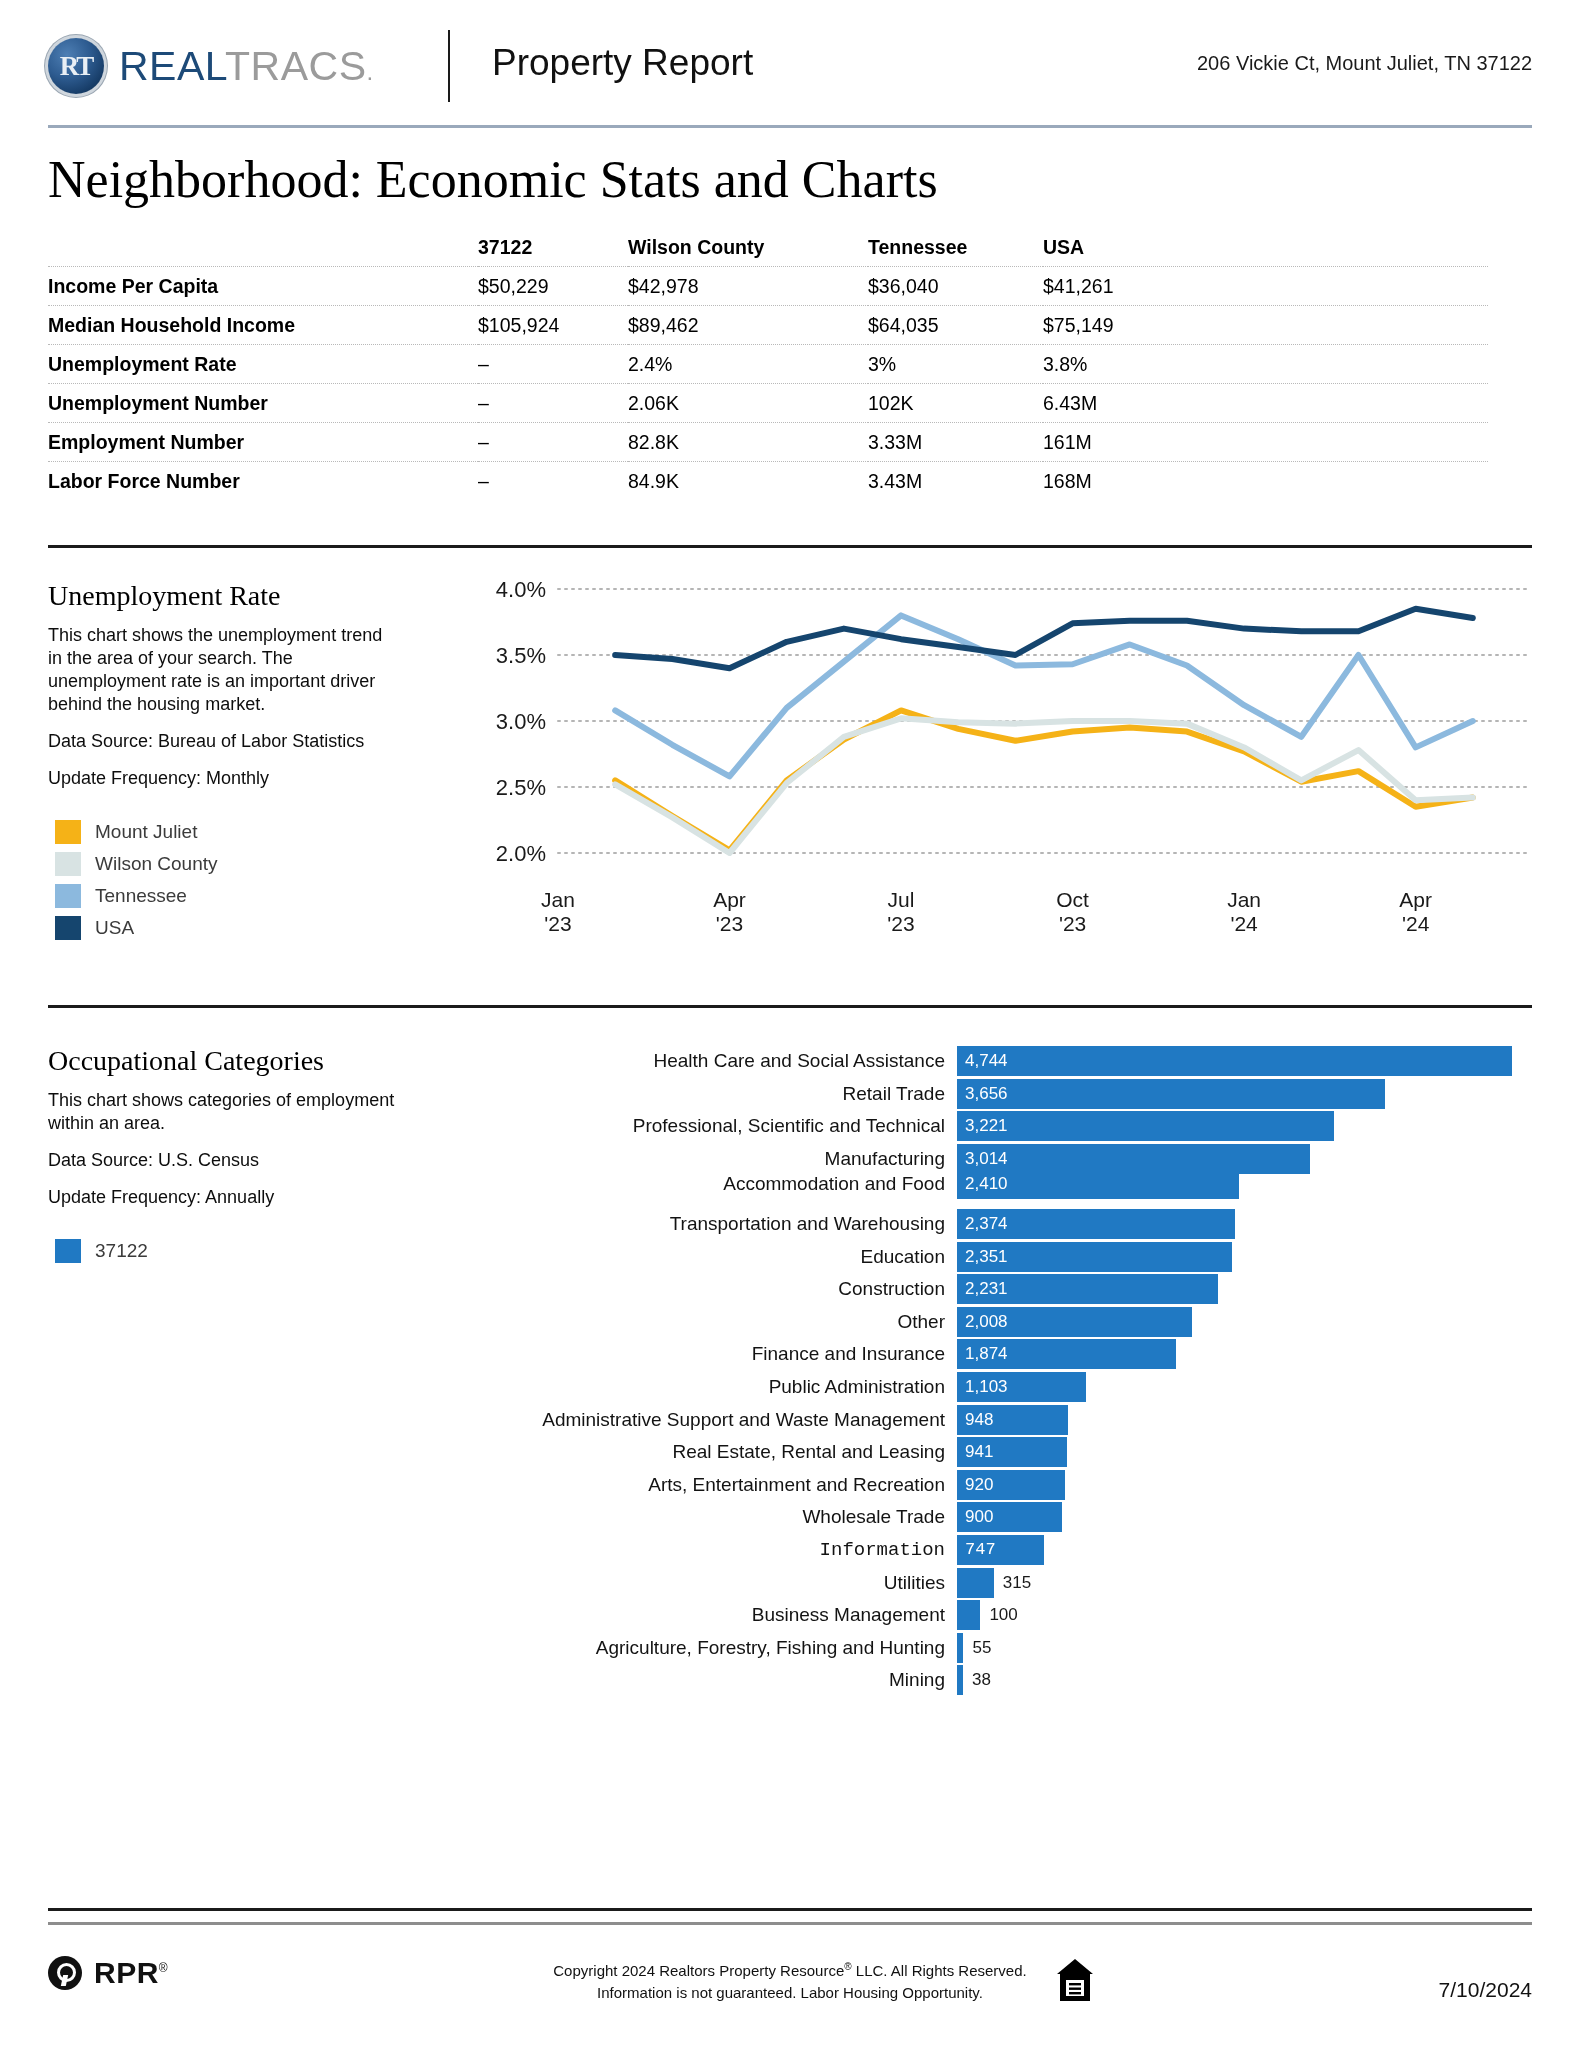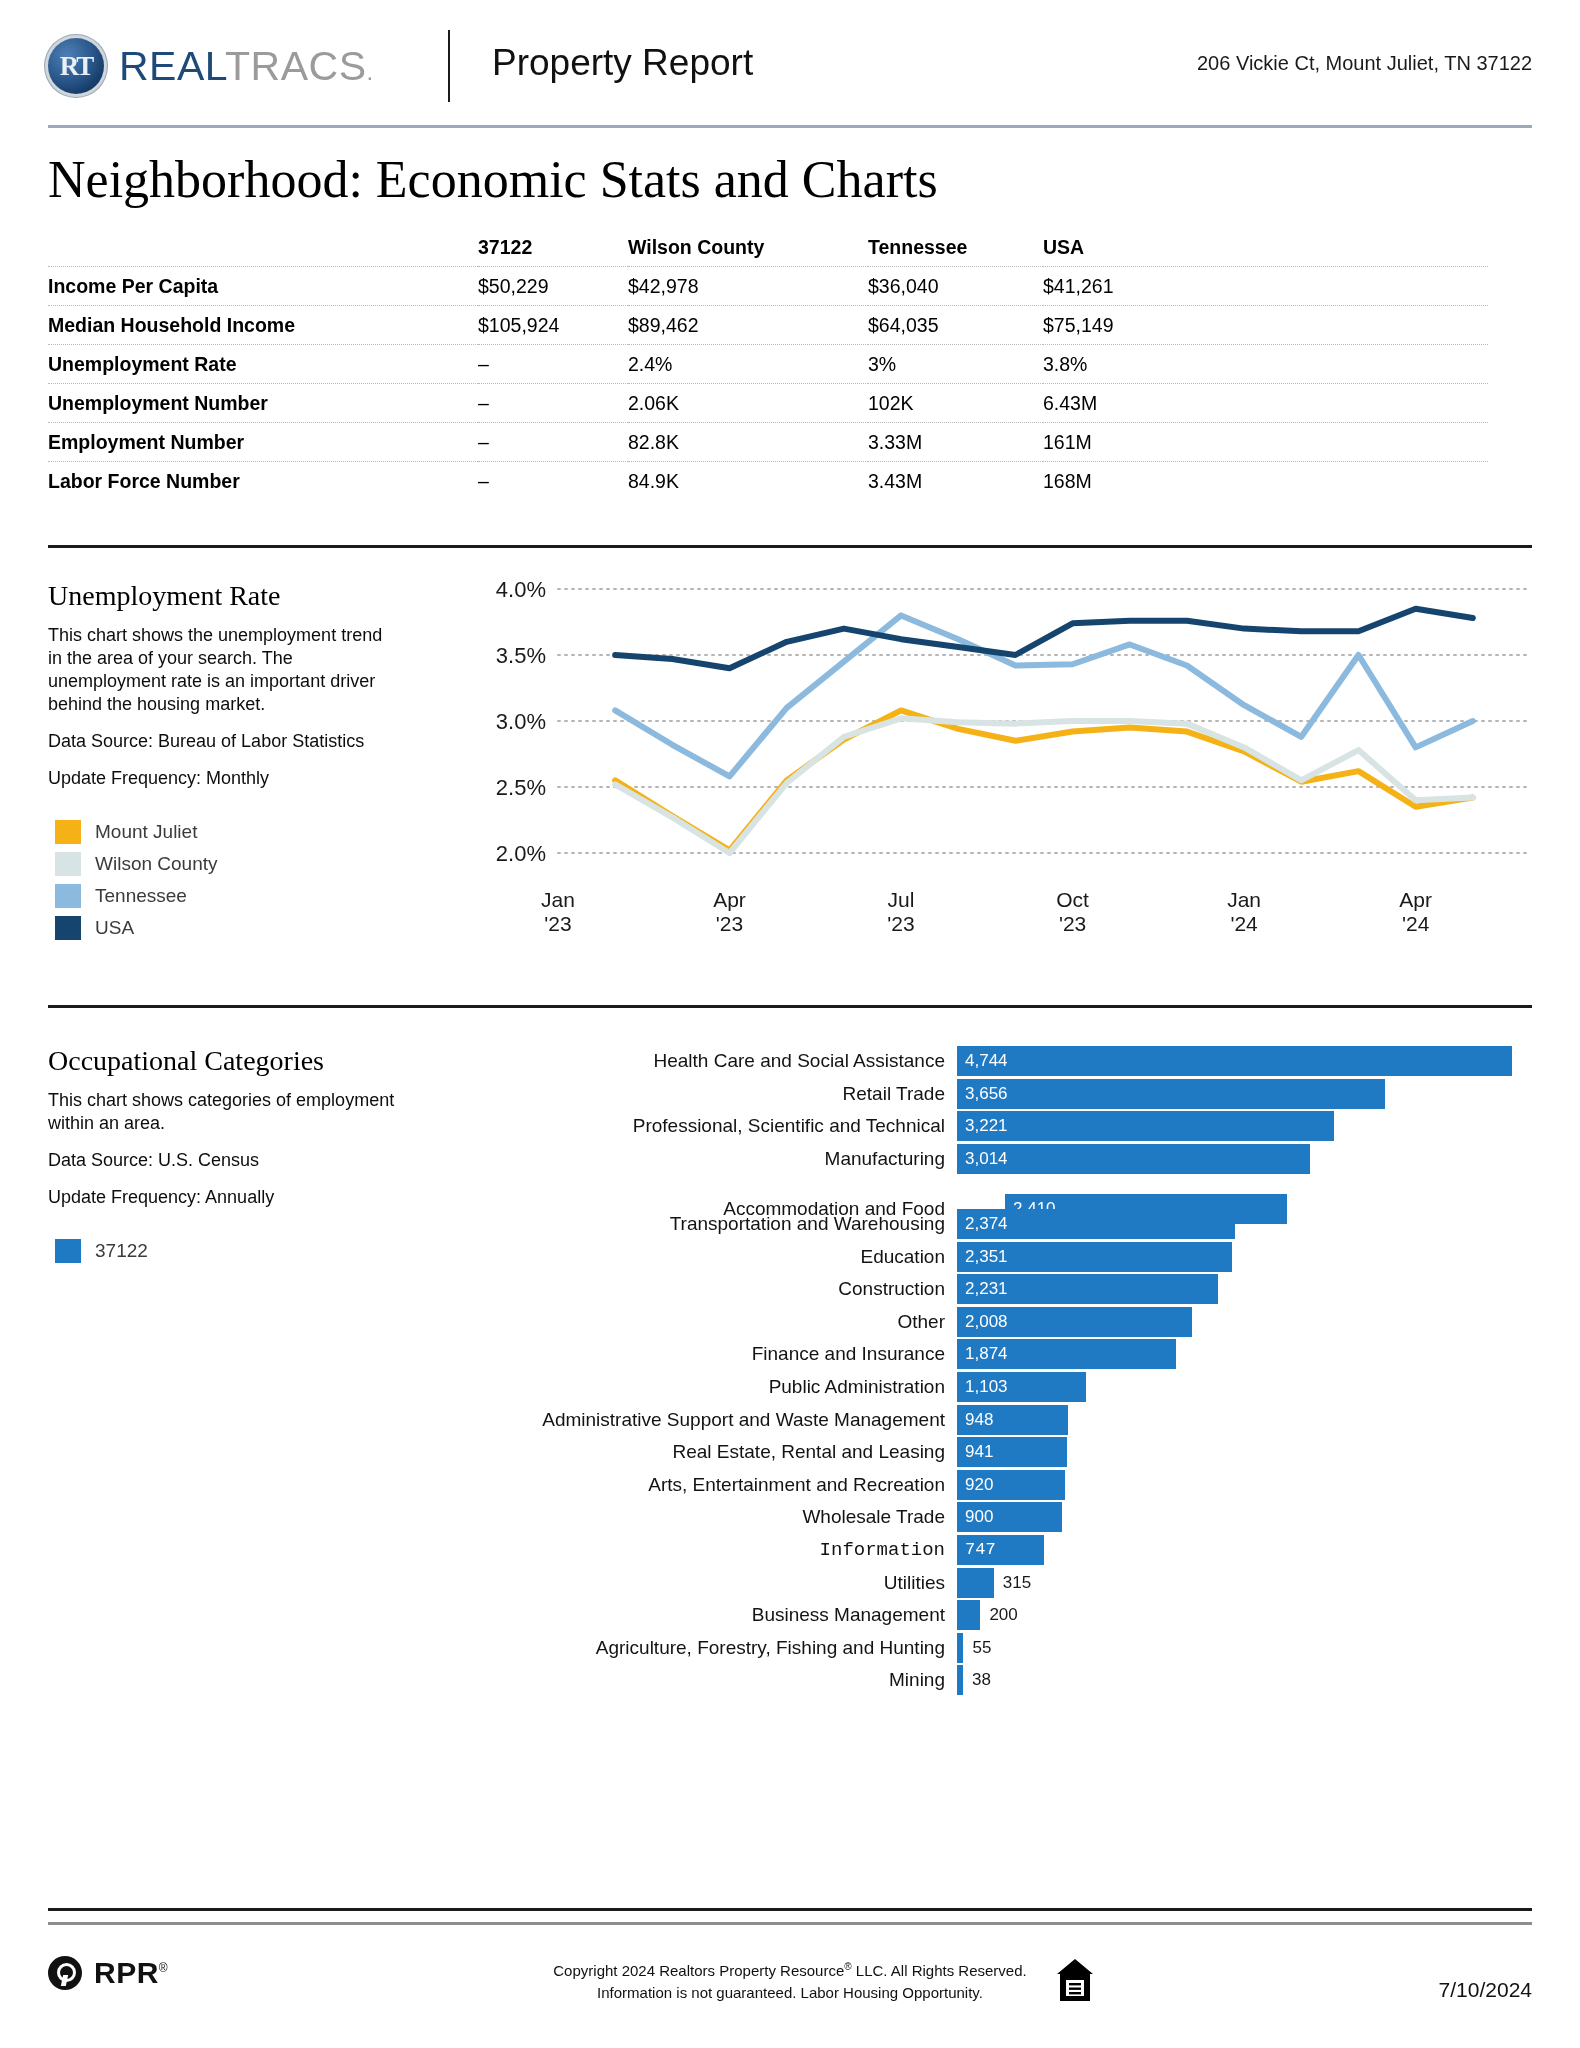--- a/index.html
+++ b/index.html
@@ -387,21 +387,21 @@
           <div class="bar-val inside">3,221</div>
         </div>
       </div>
       <div class="bar-row" style="top: 99.8px;">
         <div class="bar-cat">Manufacturing</div>
         <div class="bar-wrap">
           <div class="bar-fill" style="width: 352.608px; background: rgb(32, 121, 195);"></div>
           <div class="bar-val inside">3,014</div>
         </div>
       </div>
-      <div class="bar-row" style="top: 150px; gap: 48px;">
+      <div class="bar-row" style="top: 125px;">
         <div class="bar-cat">Accommodation and Food</div>
         <div class="bar-wrap">
           <div class="bar-fill" style="width: 281.946px; background: rgb(32, 121, 195);"></div>
           <div class="bar-val inside">2,410</div>
         </div>
       </div>
       <div class="bar-row" style="top: 165px;">
         <div class="bar-cat">Transportation and Warehousing</div>
         <div class="bar-wrap">
           <div class="bar-fill" style="width: 277.734px; background: rgb(32, 121, 195);"></div>
@@ -482,21 +482,21 @@
         <div class="bar-cat">Utilities</div>
         <div class="bar-wrap">
           <div class="bar-fill" style="width: 36.8518px; background: rgb(32, 121, 195);"></div>
           <div class="bar-val outside" style="left: 45.8518px;">315</div>
         </div>
       </div>
       <div class="bar-row" style="top: 556.2px;">
         <div class="bar-cat">Business Management</div>
         <div class="bar-wrap">
           <div class="bar-fill" style="width: 23.398px; background: rgb(32, 121, 195);"></div>
-          <div class="bar-val outside" style="left: 32.398px;">200</div>
+          <div class="bar-val outside" style="left: 32.398px;">100</div>
         </div>
       </div>
       <div class="bar-row" style="top: 588.8px;">
         <div class="bar-cat">Agriculture, Forestry, Fishing and Hunting</div>
         <div class="bar-wrap">
           <div class="bar-fill" style="width: 6.43444px; background: rgb(32, 121, 195);"></div>
           <div class="bar-val outside" style="left: 15.4344px;">55</div>
         </div>
       </div>
       <div class="bar-row" style="top: 621.4px;">

